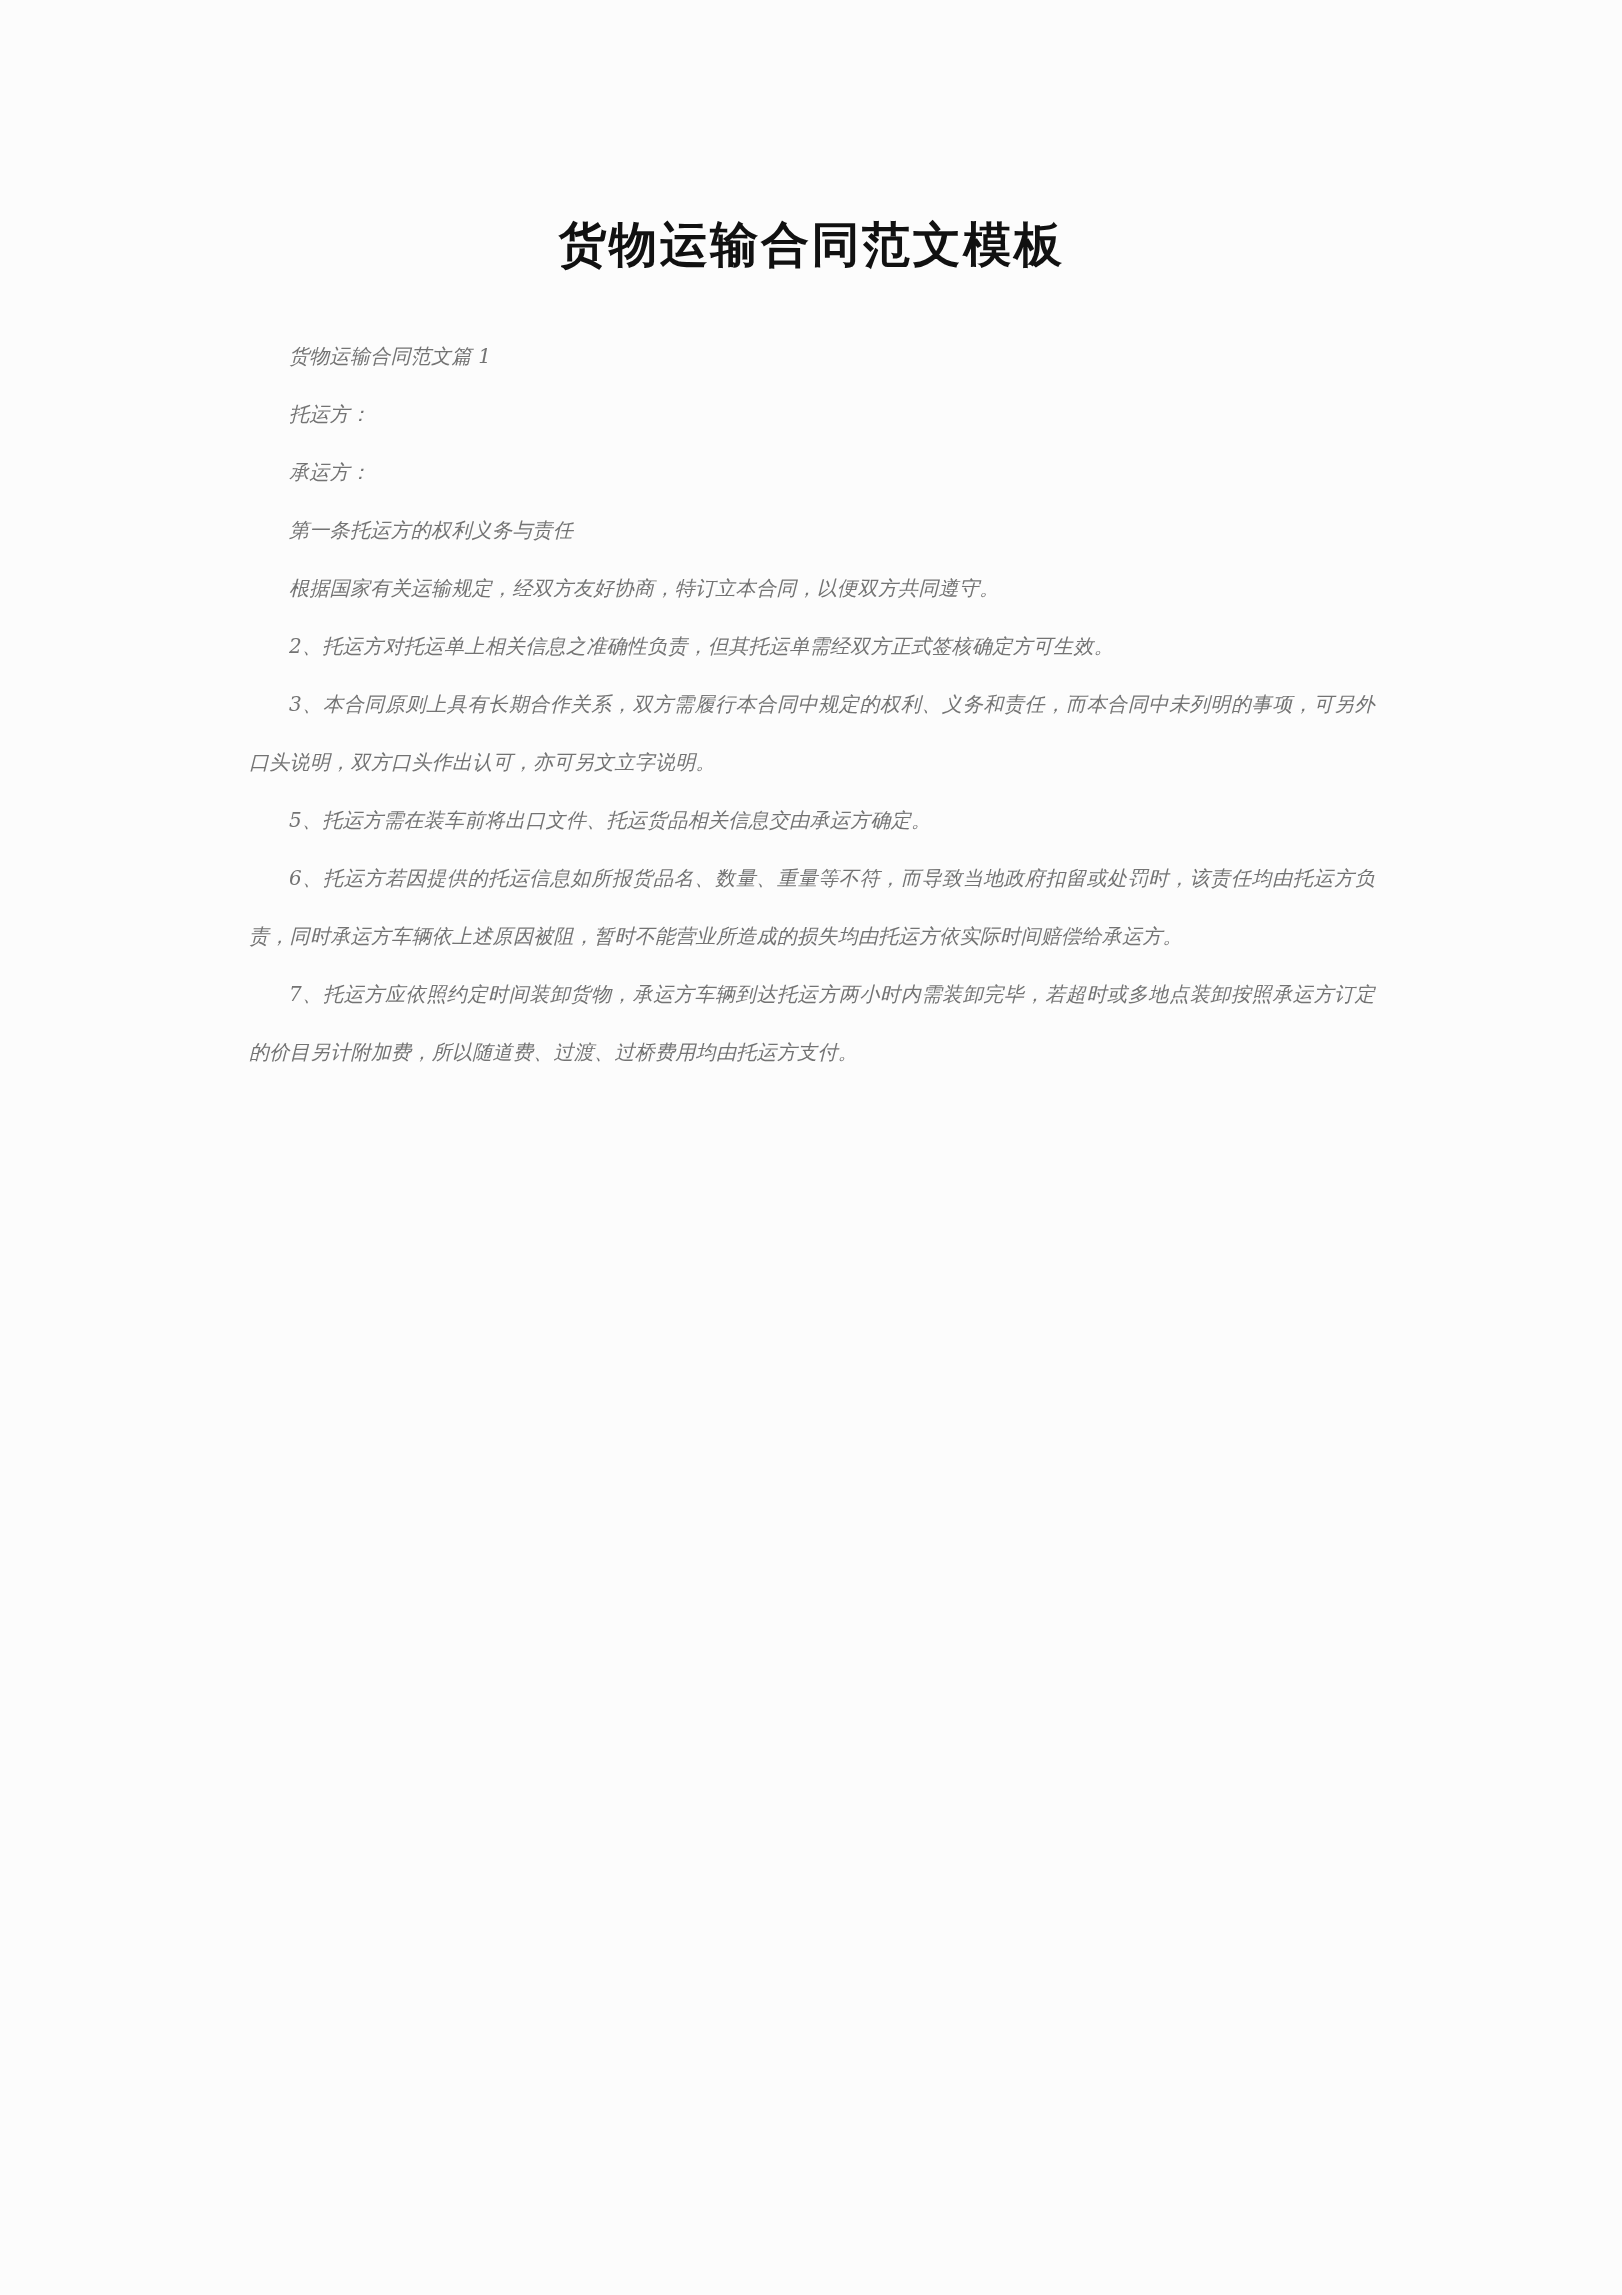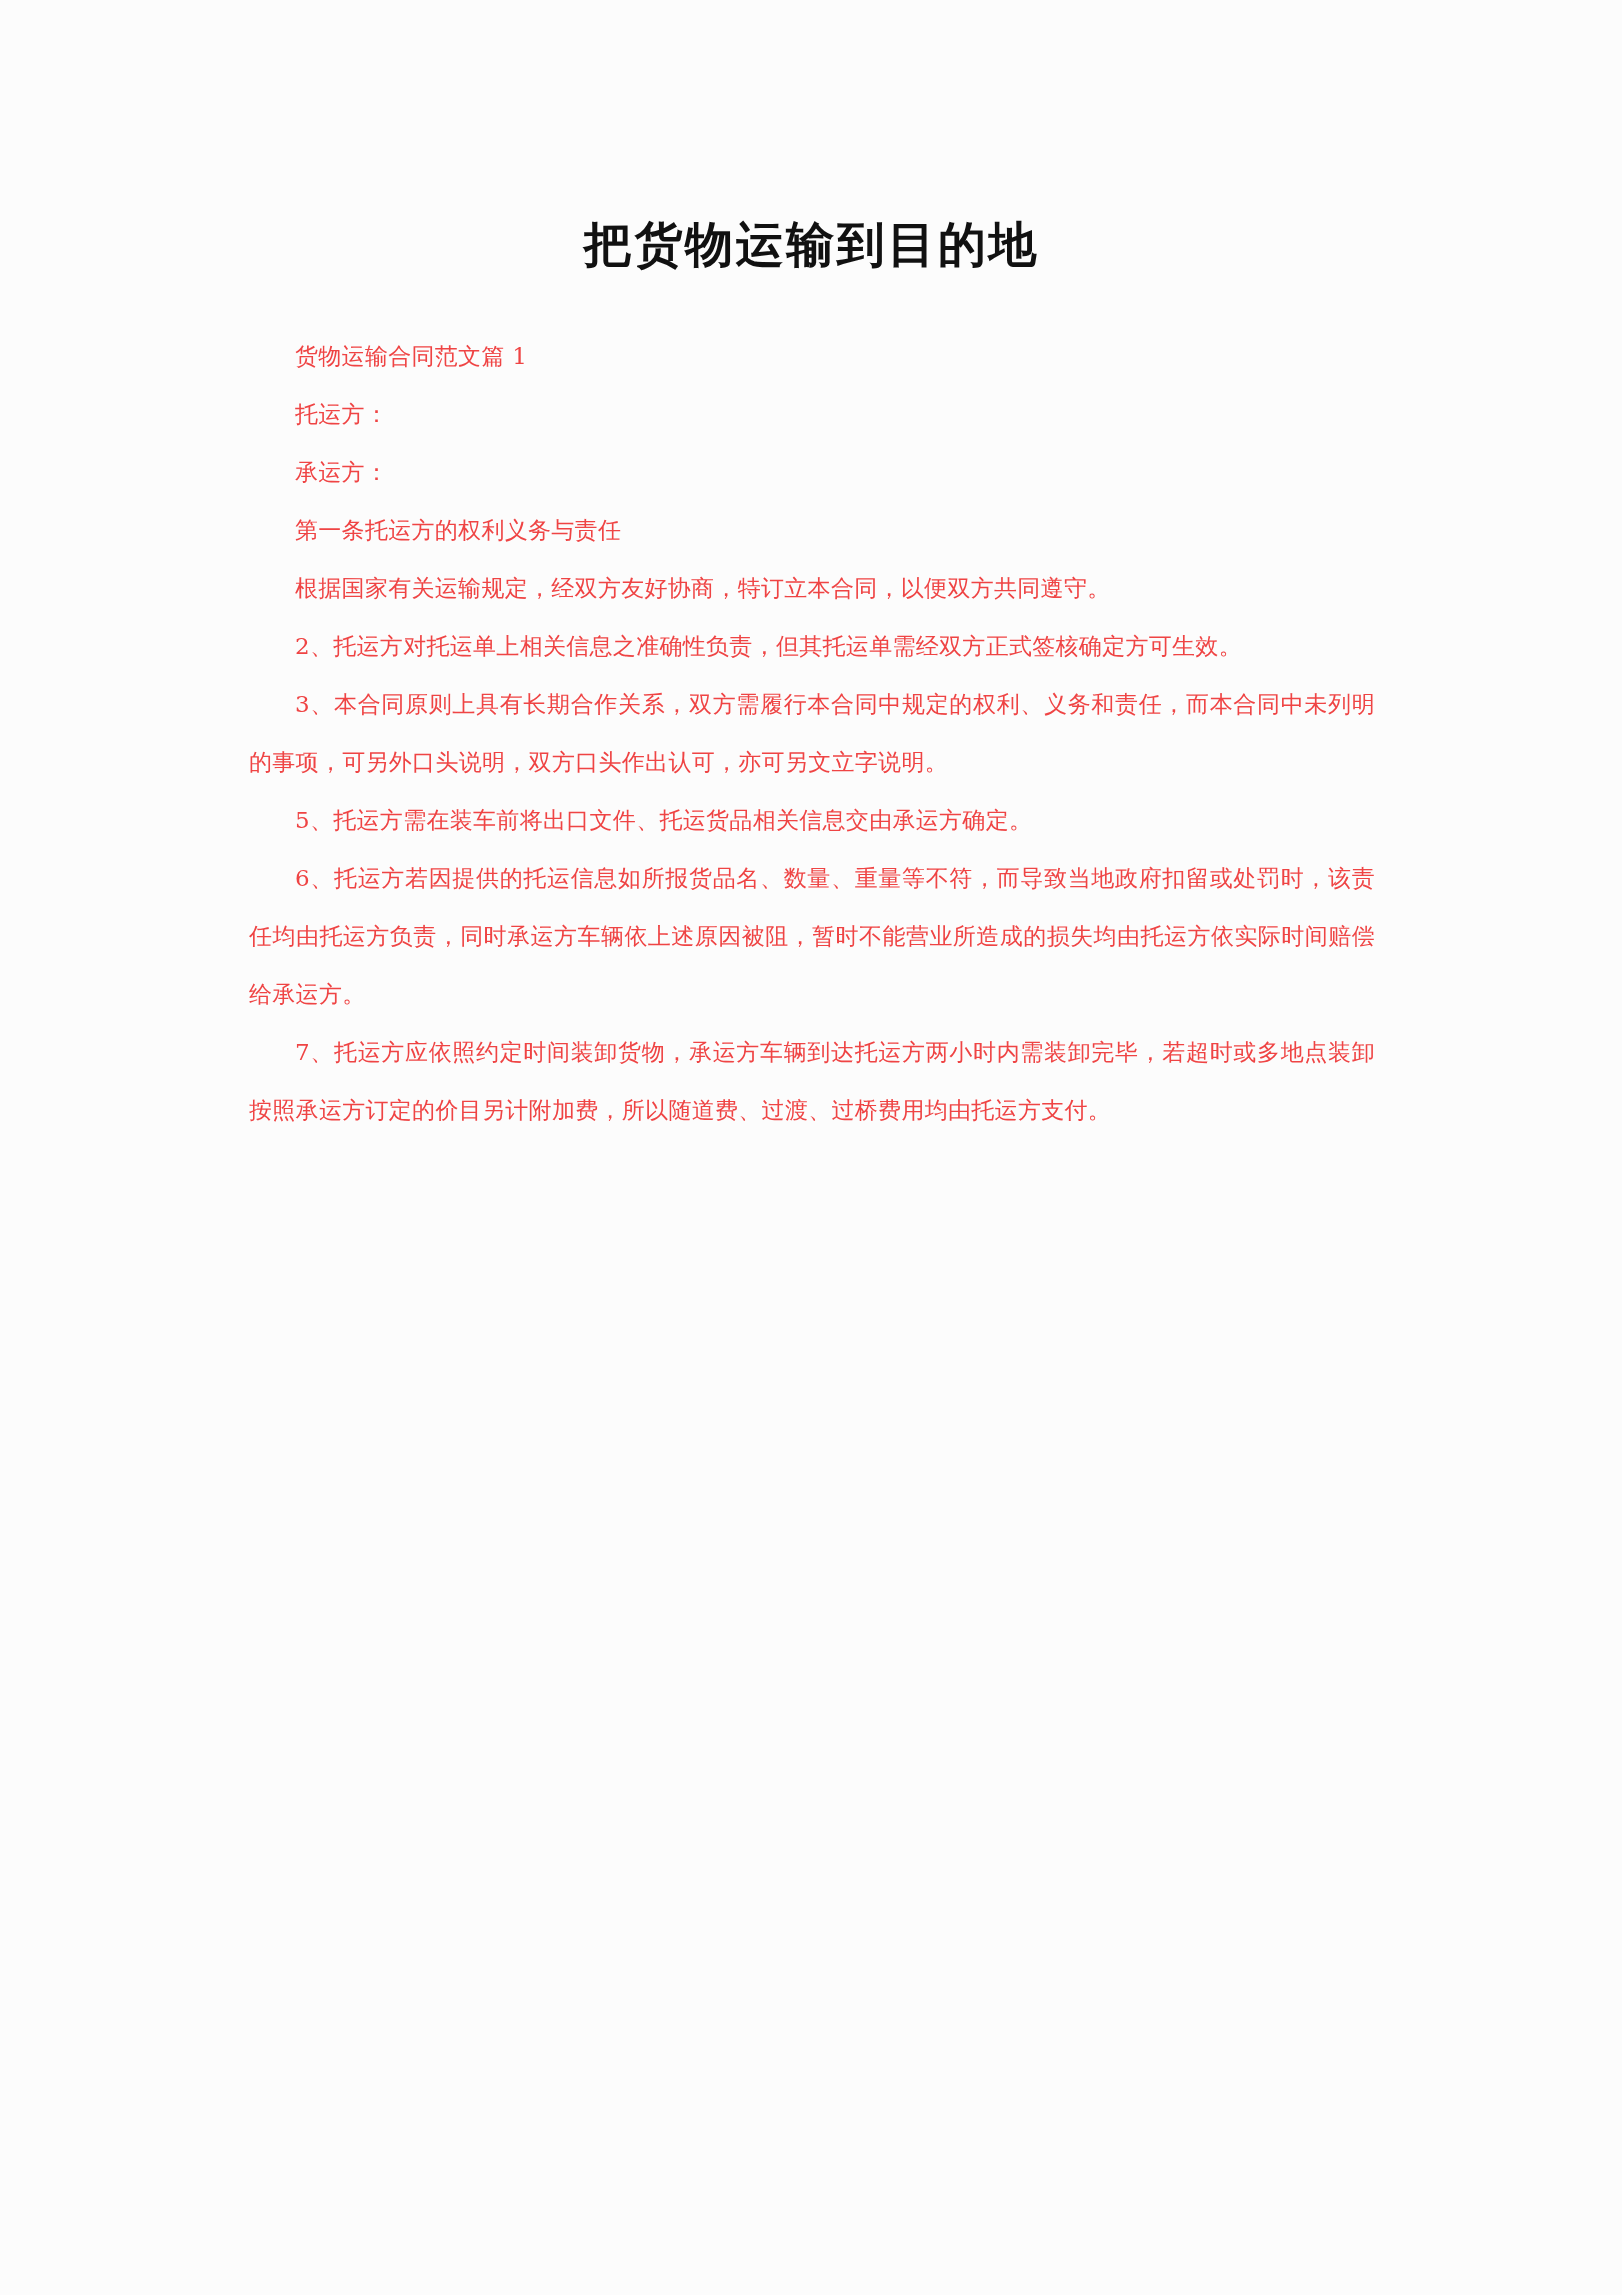--- a/index.html
+++ b/index.html
@@ -39,42 +39,43 @@
   
   .doc-body {
     position: absolute;
     left: 249px;
     top: 327px;
     width: 1126px;
   }
 
   .para {
     font-family: "DejaVu Serif", "Liberation Serif", serif;
-    font-size: 23px;
+    font-size: 20px;
     line-height: 58px;
     text-align: justify;
     text-justify: inter-character;
     text-indent: 2em;
     margin: 0 0 0 0;
-    color: #ef4444;
+    color: #737373;
     letter-spacing: 0.3px;
     word-break: break-all;
+    font-style: italic;
   }
 
   
   .para.first {
     margin-bottom: 0;
   }
 </style>
 </head>
 <body>
 
 <div class="page">
 
-  <h1 class="doc-title">把货物运输到目的地</h1>
+  <h1 class="doc-title">货物运输合同范文模板</h1>
 
   <div class="doc-body">
     <p class="para first">货物运输合同范文篇 1</p>
     <p class="para">托运方：</p>
     <p class="para">承运方：</p>
     <p class="para">第一条托运方的权利义务与责任</p>
     <p class="para">根据国家有关运输规定，经双方友好协商，特订立本合同，以便双方共同遵守。</p>
     <p class="para">2、托运方对托运单上相关信息之准确性负责，但其托运单需经双方正式签核确定方可生效。</p>
     <p class="para">3、本合同原则上具有长期合作关系，双方需履行本合同中规定的权利、义务和责任，而本合同中未列明的事项，可另外口头说明，双方口头作出认可，亦可另文立字说明。</p>
     <p class="para">5、托运方需在装车前将出口文件、托运货品相关信息交由承运方确定。</p>

